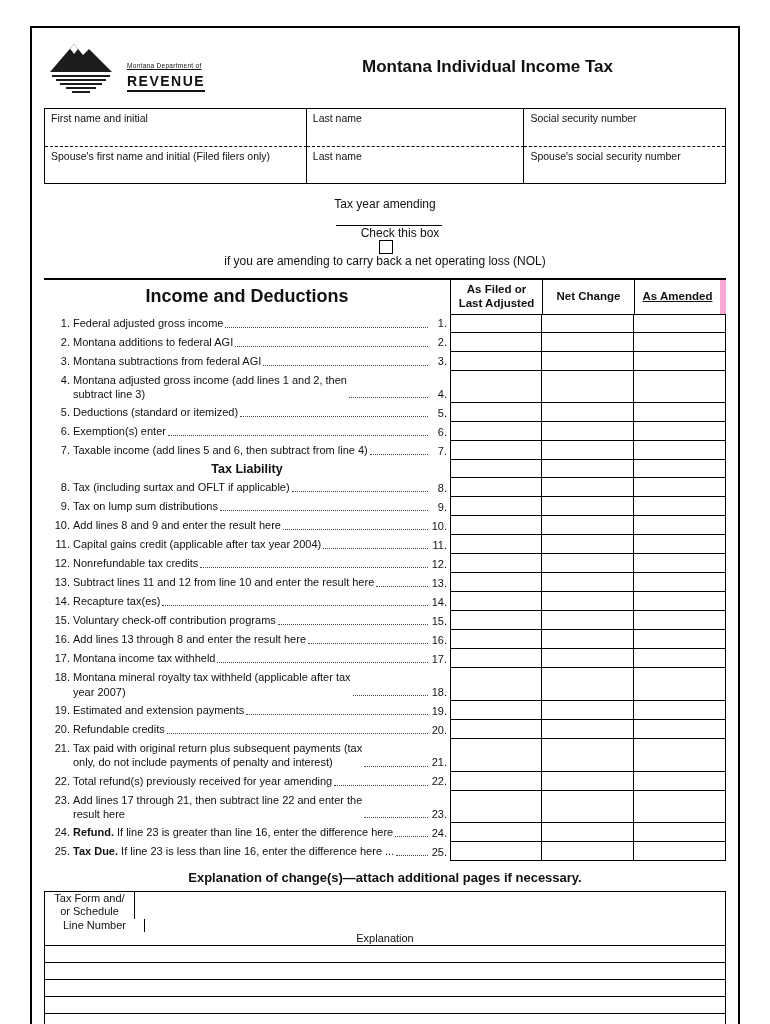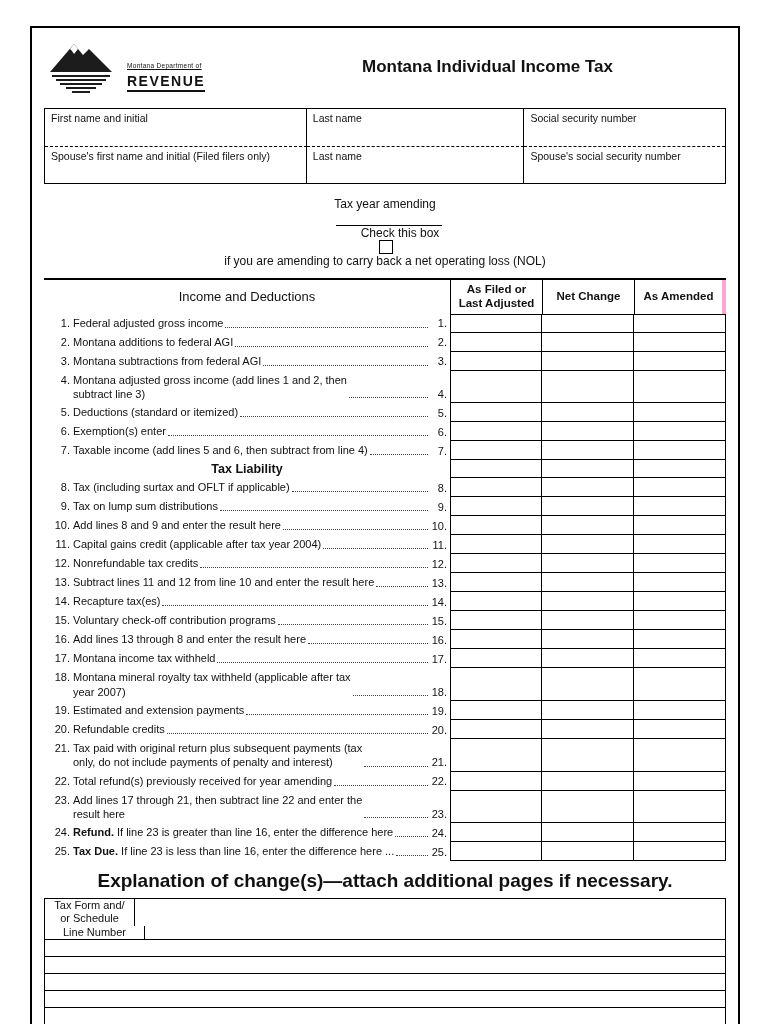--- a/index.html
+++ b/index.html
@@ -25,37 +25,37 @@
   .ncell.r2 { border-top:1px dashed #000; }
 
   
   .amend-row { margin:13px 2px 10px; font-size:12px; display:flex; align-items:center;flex-direction:column; }
   .blank { width:106px; border-bottom:1px solid #000; height:15px; margin-left:8px; }
   .cb-pre { margin-left:30px; }
   .checkbox { width:14px; height:14px; border:1.5px solid #000; margin:0 4px 0 6px; flex-shrink:0; }
 
   
   .tbl-header { display:flex; border-top:2px solid #000; }
-  .hdesc { flex:1; display:flex; align-items:center; justify-content:center; font-weight:normal; font-size:13px; padding:6px 0; }
+  .hdesc { flex:1; display:flex; align-items:center; justify-content:center; font-weight:bold; font-size:18px; padding:6px 0; }
   .hcell { width:92px; flex-shrink:0; border-left:1px solid #000; display:flex; flex-direction:column; align-items:center; justify-content:center; font-weight:bold; font-size:11.5px; line-height:1.2; text-align:center; padding:3px 1px; }
-  .hcell.hlast { border-right:4px solid #f9a8d4; }
+  .hcell.hlast { border-right:6px solid #f9a8d4;text-decoration:underline; }
 
   .lrow { display:flex; }
   .desc { flex:1; display:flex; align-items:flex-start; padding:2px 3px 2px 4px; font-size:11px; line-height:1.3; min-height:19px; }
   .lnum { width:22px; text-align:right; white-space:pre; flex-shrink:0; margin-right:3px; }
   .lbl  { white-space:pre; overflow:hidden; flex:0 1 auto; }
   .leader { flex:1 1 4px; min-width:4px; border-bottom:1.5px dotted #444; align-self:flex-end; margin:0 1px 3px 2px; }
   .rnum { width:18px; text-align:right; flex-shrink:0; align-self:flex-end; white-space:pre; }
   .amt { width:92px; flex-shrink:0; border-right:1px solid #000; border-bottom:1px solid #000; cursor:text; }
   .amt.a1 { border-left:1px solid #000; }
   #income-rows .lrow:first-child .amt { border-top:1px solid #000; }
   .section-row .desc { justify-content:center; align-items:center; font-weight:bold; font-size:12.5px; min-height:18px; padding:1px 0; }
 
   
-  .exp-title { text-align:center; font-weight:bold; font-size:19px; margin:9px 0 6px; }
+  .exp-title { text-align:center; font-weight:bold; font-size:13px; margin:9px 0 6px; }
   .exp-table { border:1.5px solid #000; }
   .exp-hrow, .exp-row { display:flex;flex-direction:column; }
   .exp-hrow { border-bottom:1px solid #000; min-height:29px; }
   .exp-row { border-bottom:1px solid #000; height:17px; }
   .exp-row:last-child { border-bottom:none; }
   .ecell { border-right:1px solid #000; cursor:text; }
   .e1 { width:90px; } .e2 { width:100px; }
   .e3 { border-right:none; flex:1; }
   .eh { display:flex; flex-direction:column; align-items:center; justify-content:center; font-size:11px; line-height:1.2; cursor:default; }
 
@@ -411,20 +411,21 @@
     </div>
 
   <div class="exp-title">Explanation of change(s)—attach additional pages if necessary.</div>
   <div class="exp-table">
     <div class="exp-hrow">
       <div class="ecell e1 eh">
         <span>Tax Form and/</span>
         <span>or Schedule</span>
       </div>
       <div class="ecell e2 eh">Line Number</div>
+      <div class="ecell e3 eh">Explanation</div>
     </div>
     <div id="exp-rows">
         <div class="exp-row">
     <div class="ecell e1"></div>
     <div class="ecell e2"></div>
     <div class="ecell e3"></div>
   </div>
         <div class="exp-row">
     <div class="ecell e1"></div>
     <div class="ecell e2"></div>

